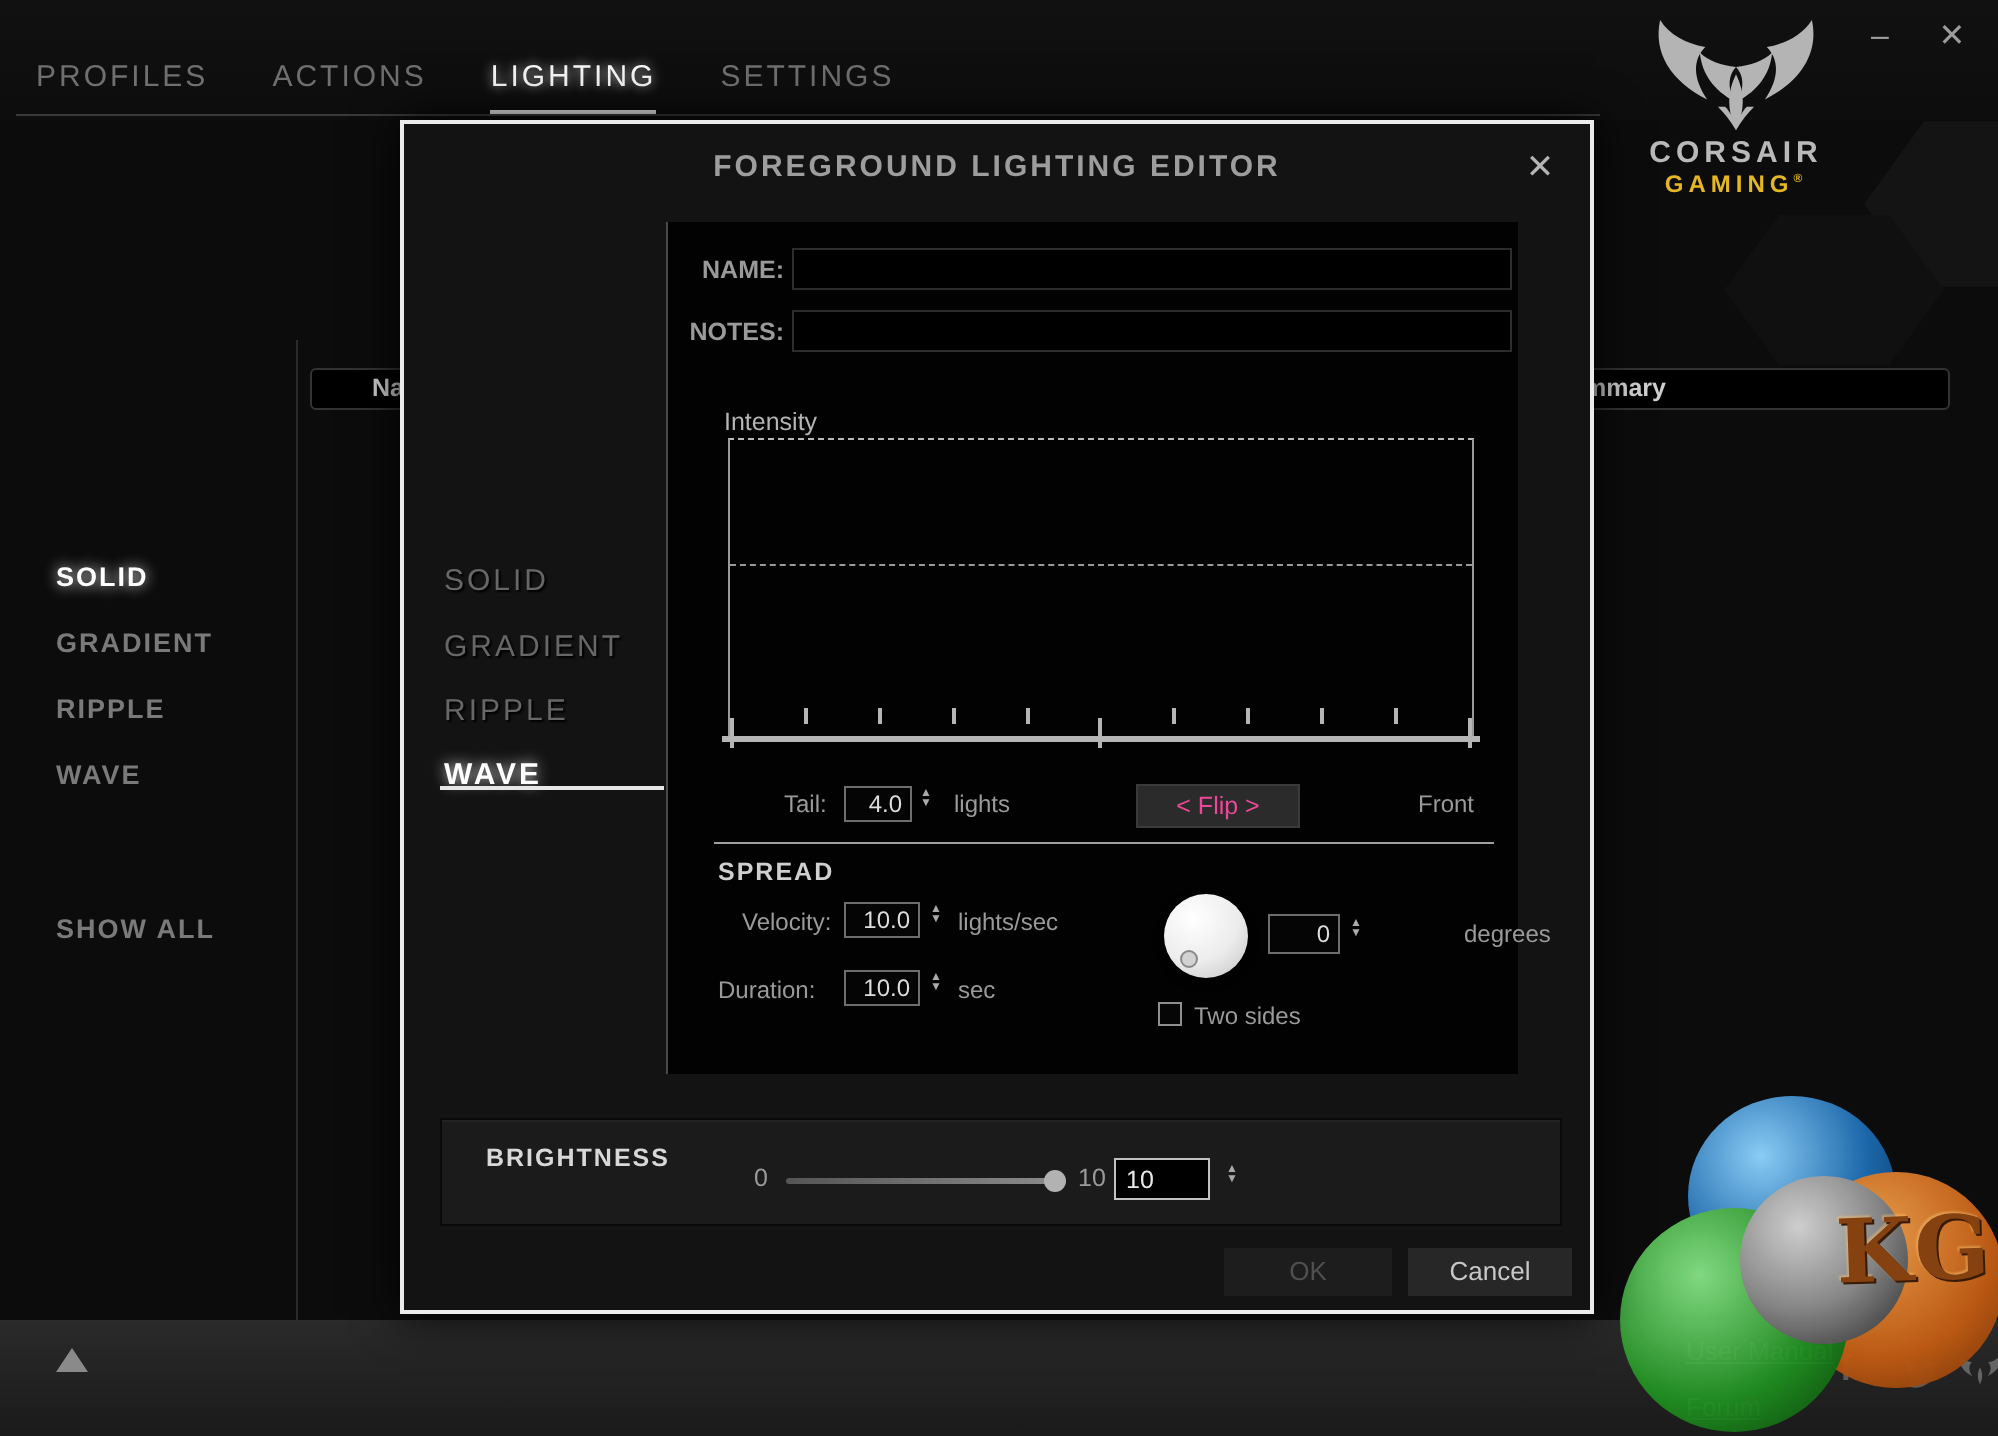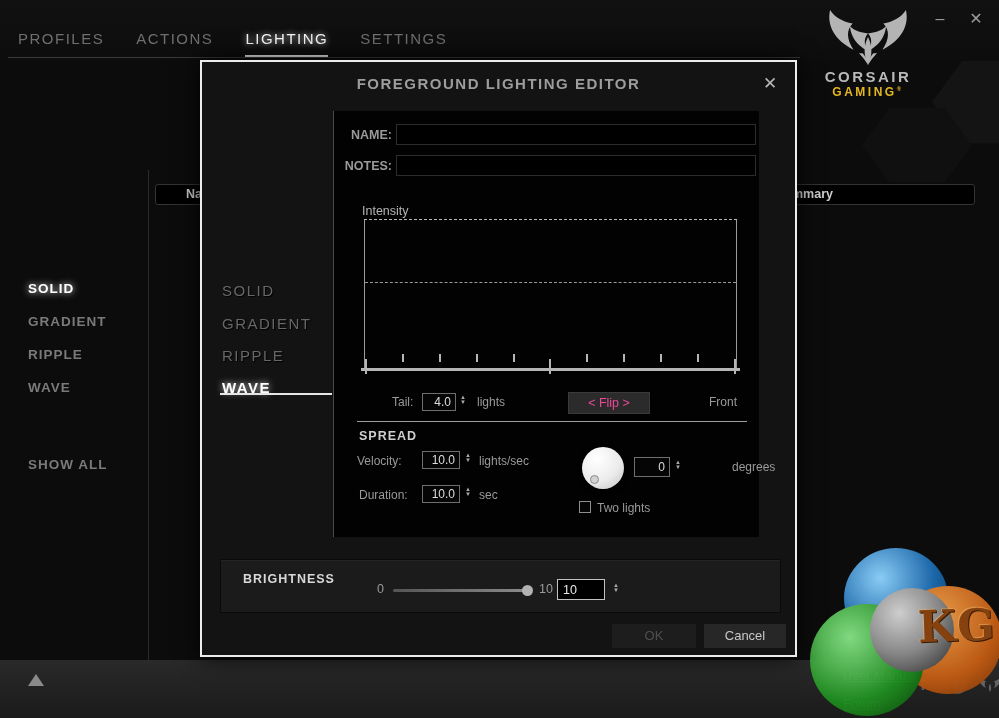--- a/index.html
+++ b/index.html
@@ -269,21 +269,21 @@
           <span>▲</span>
           <span>▼</span>
         </div>
       <div class="inline-lbl" style="left:143px; top:284px;">lights</div>
       <div class="flip-btn">&lt; Flip &gt;</div>
       <div class="inline-lbl" style="left:375px; top:284px;">Front</div>
 
       <div class="spread-rule"></div>
       <div class="spread-title">SPREAD</div>
 
-      <div class="inline-lbl" style="left:23px; top:343px;">Velocity:</div>
+      <div class="inline-lbl" style="left:37px; top:343px;">Velocity:</div>
       <input class="num-input" style="left: 88px; top: 340px; width: 38px; height: 18px;" value="10.0">
       <div class="spin" style="left:131px; top:342px;">
           <span>▲</span>
           <span>▼</span>
         </div>
       <div class="inline-lbl" style="left:145px; top:343px;">lights/sec</div>
 
       <div class="inline-lbl" style="left:25px; top:377px;">Duration:</div>
       <input class="num-input" style="left: 88px; top: 374px; width: 38px; height: 18px;" value="10.0">
       <div class="spin" style="left:131px; top:376px;">
@@ -296,21 +296,21 @@
           <div class="knob-dot"></div>
         </div>
       <input class="num-input" style="left: 300px; top: 346px; width: 36px; height: 20px;" value="0">
       <div class="spin" style="left:341px; top:349px;">
           <span>▲</span>
           <span>▼</span>
         </div>
       <div class="inline-lbl" style="left:356px; top:349px;margin-left:42px;">degrees</div>
 
       <div class="checkbox"></div>
-      <div class="inline-lbl" style="left:263px; top:390px;">Two lights</div>
+      <div class="inline-lbl" style="left:263px; top:390px;">Two sides</div>
     </div>
 
     <div class="bright">
       <div class="bright-title">BRIGHTNESS</div>
       <div class="sl-min">0</div>
       <div class="sl-track">
         <div class="sl-handle"></div>
       </div>
       <div class="sl-max">10</div>
       <input class="bright-input" value="10" style="">

